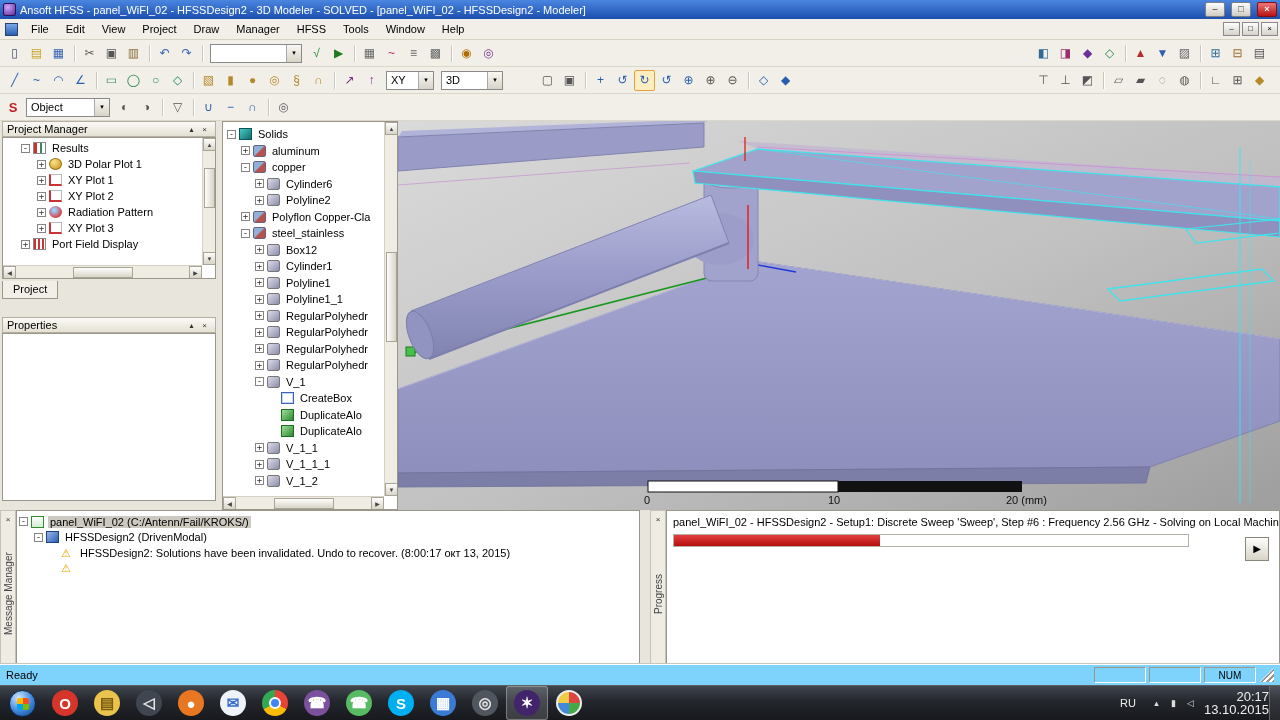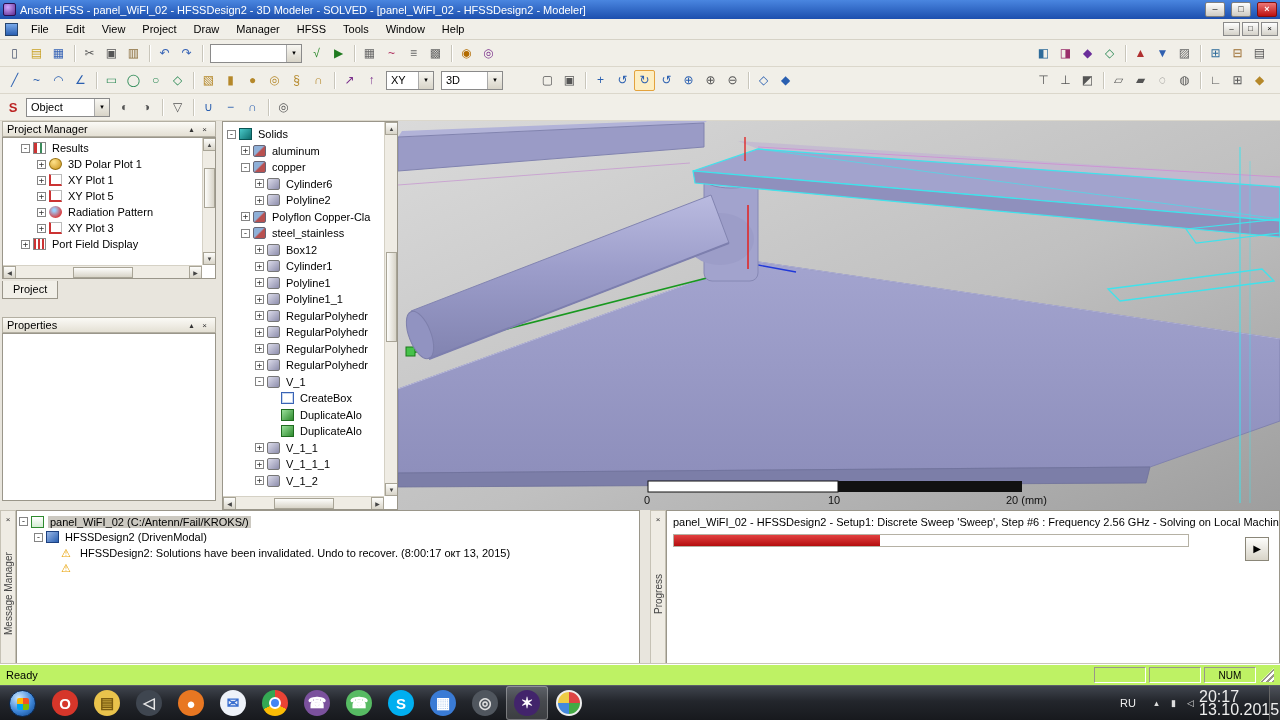--- a/index.html
+++ b/index.html
@@ -117,21 +117,21 @@
   .msg-tree .tree-row { height:15.5px; }
 
   .prog-status { padding:5px 6px 2px; white-space:nowrap; overflow:hidden; }
   .prog-track { margin:4px 90px 0 6px; height:13px; border:1px solid #b5b1a4; background:#fff; }
   .prog-fill { height:100%; background:linear-gradient(#e24040,#b40e0e); }
   .prog-detail { padding:6px 6px; }
   .prog-btn { position:absolute; right:10px; top:26px; width:24px; height:24px;
     background:linear-gradient(#fdfdfb,#d8d4c8); border:1px solid #8a8678; text-align:center; line-height:22px; font-size:10px; }
 
   
-  .statusbar { position:absolute; left:0; top:664px; width:100%; height:21px; background:#bef264;
+  .statusbar { position:absolute; left:0; top:664px; width:100%; height:21px; background:#7dd3fc;
     border-top:1px solid #fff; box-shadow:0 -1px 0 #c9c5b8; display:flex; align-items:center; padding:0 6px; }
   .sb-left { flex:1; }
   .sb-cell { width:52px; height:16px; margin-left:3px; font-size:10px; display:flex; align-items:center; justify-content:center;
     border-top:1px solid #9a968a; border-left:1px solid #9a968a; border-bottom:1px solid #fff; border-right:1px solid #fff; }
   .sb-grip { width:14px; height:14px; margin-left:4px;
     background:repeating-linear-gradient(135deg,#fff 0 2px,#9a968a 2px 4px); clip-path:polygon(100% 0,100% 100%,0 100%); }
 
   
   .taskbar { position:absolute; left:0; top:685px; width:100%; height:35px;
     background:linear-gradient(#40454e,#23262c 45%,#17191d); border-top:1px solid #5a5f68; display:flex; align-items:center; }
@@ -145,21 +145,21 @@
   .task-app.running { background:rgba(255,255,255,.16); box-shadow:inset 0 0 0 1px rgba(255,255,255,.3); }
   .app-ic { width:26px; height:26px; border-radius:50%; display:flex; align-items:center; justify-content:center;
     font-size:15px; font-weight:bold; }
   .task-app.chrome .app-ic { background:conic-gradient(#ea4335 0 120deg,#fbbc05 120deg 240deg,#34a853 240deg 360deg); position:relative; }
   .task-app.chrome .app-ic::after { content:""; position:absolute; inset:7px; background:#4285f4; border:2px solid #fff; border-radius:50%; }
   .task-app.palette .app-ic { background:conic-gradient(#d44 0 90deg,#4a4 90deg 180deg,#48d 180deg 270deg,#ec4 270deg); border:2px solid #eee; }
   .tb-spacer { flex:1; }
   .tb-lang { color:#eee; width:28px; }
   .tray { display:flex; align-items:center; }
   .tray-ic { width:17px; color:#ddd; font-size:9px; text-align:center; }
-  .clock { width:70px; text-align:left; color:#eee; font-size:16px; line-height:13px; }
+  .clock { width:70px; text-align:right; color:#eee; font-size:13px; line-height:13px; }
   .show-desktop { width:11px; height:100%; border-left:1px solid #666; background:rgba(255,255,255,.07); }
 </style>
 </head>
 <body>
 
 <div id="app">
 
   <div class="titlebar">
     <span class="app-ic16"></span>
     <span class="title">Ansoft HFSS - panel_WiFI_02 - HFSSDesign2 - 3D Modeler - SOLVED - [panel_WiFI_02 - HFSSDesign2 - Modeler]</span>
@@ -517,21 +517,21 @@
             <span class="tlabel">3D Polar Plot 1</span>
           </div>
           <div class="tree-row" style="padding-left: 32px;">
             <span class="expander">+</span>
             <span class="ticon icon-xyplot"></span>
             <span class="tlabel">XY Plot 1</span>
           </div>
           <div class="tree-row" style="padding-left: 32px;">
             <span class="expander">+</span>
             <span class="ticon icon-xyplot"></span>
-            <span class="tlabel">XY Plot 5</span>
+            <span class="tlabel">XY Plot 2</span>
           </div>
           <div class="tree-row" style="padding-left: 32px;">
             <span class="expander">+</span>
             <span class="ticon icon-radiation"></span>
             <span class="tlabel">Radiation Pattern</span>
           </div>
           <div class="tree-row" style="padding-left: 32px;">
             <span class="expander">+</span>
             <span class="ticon icon-xyplot"></span>
             <span class="tlabel">XY Plot 3</span>

